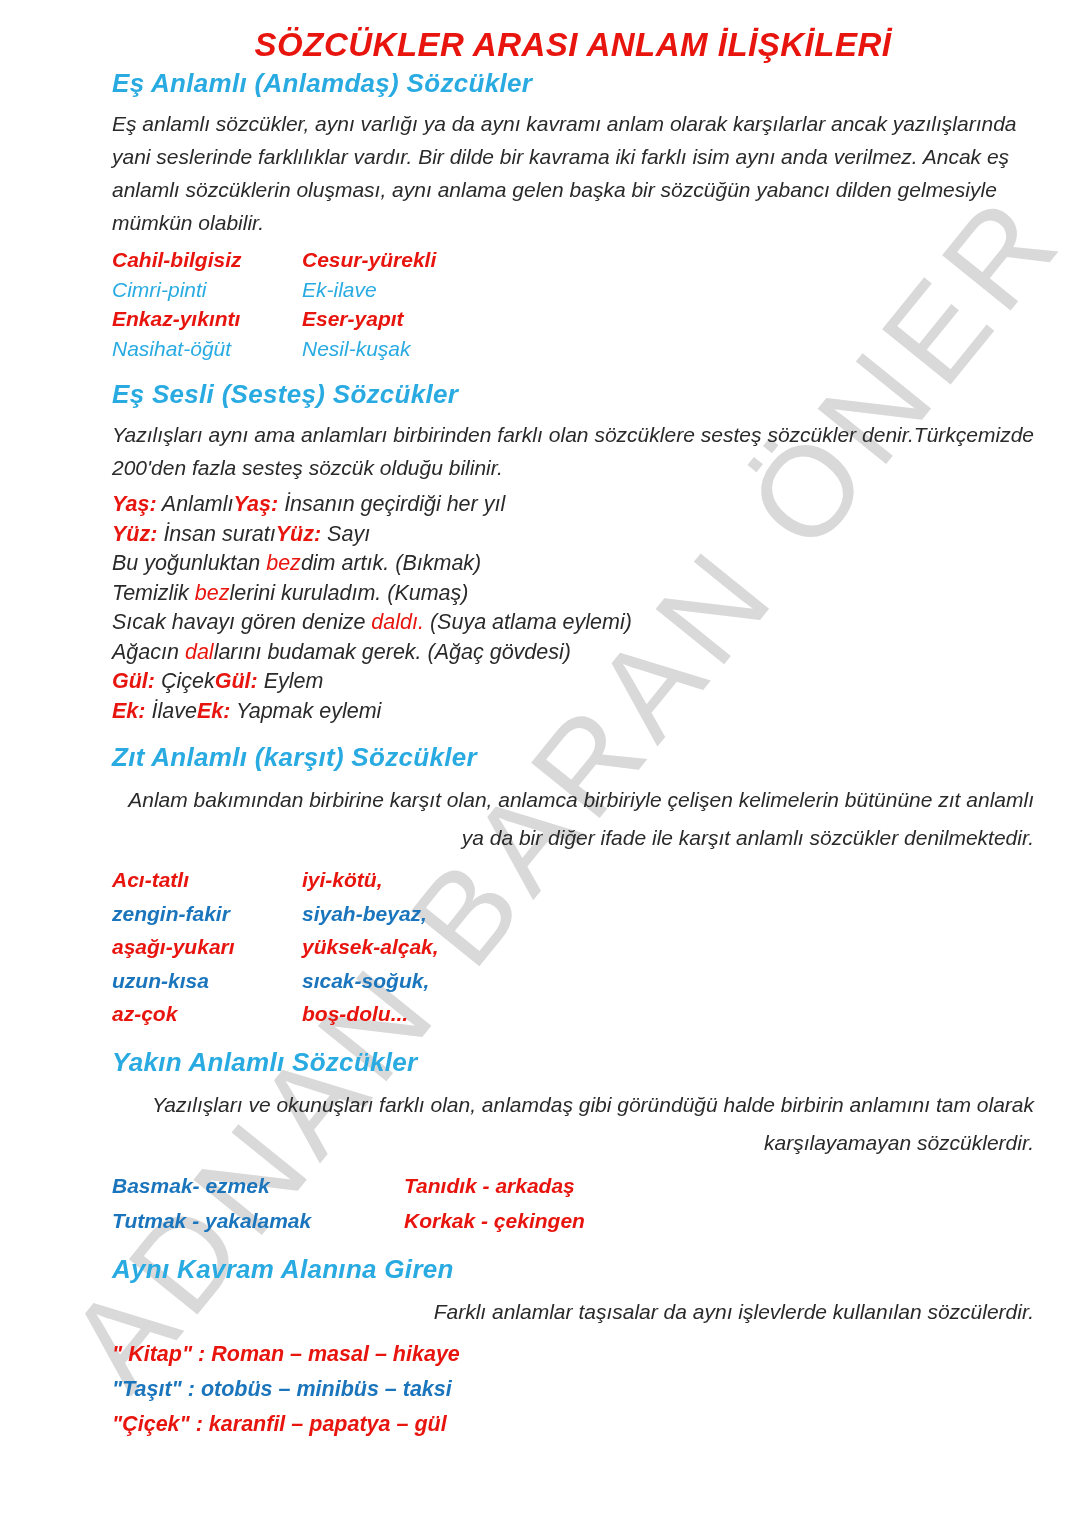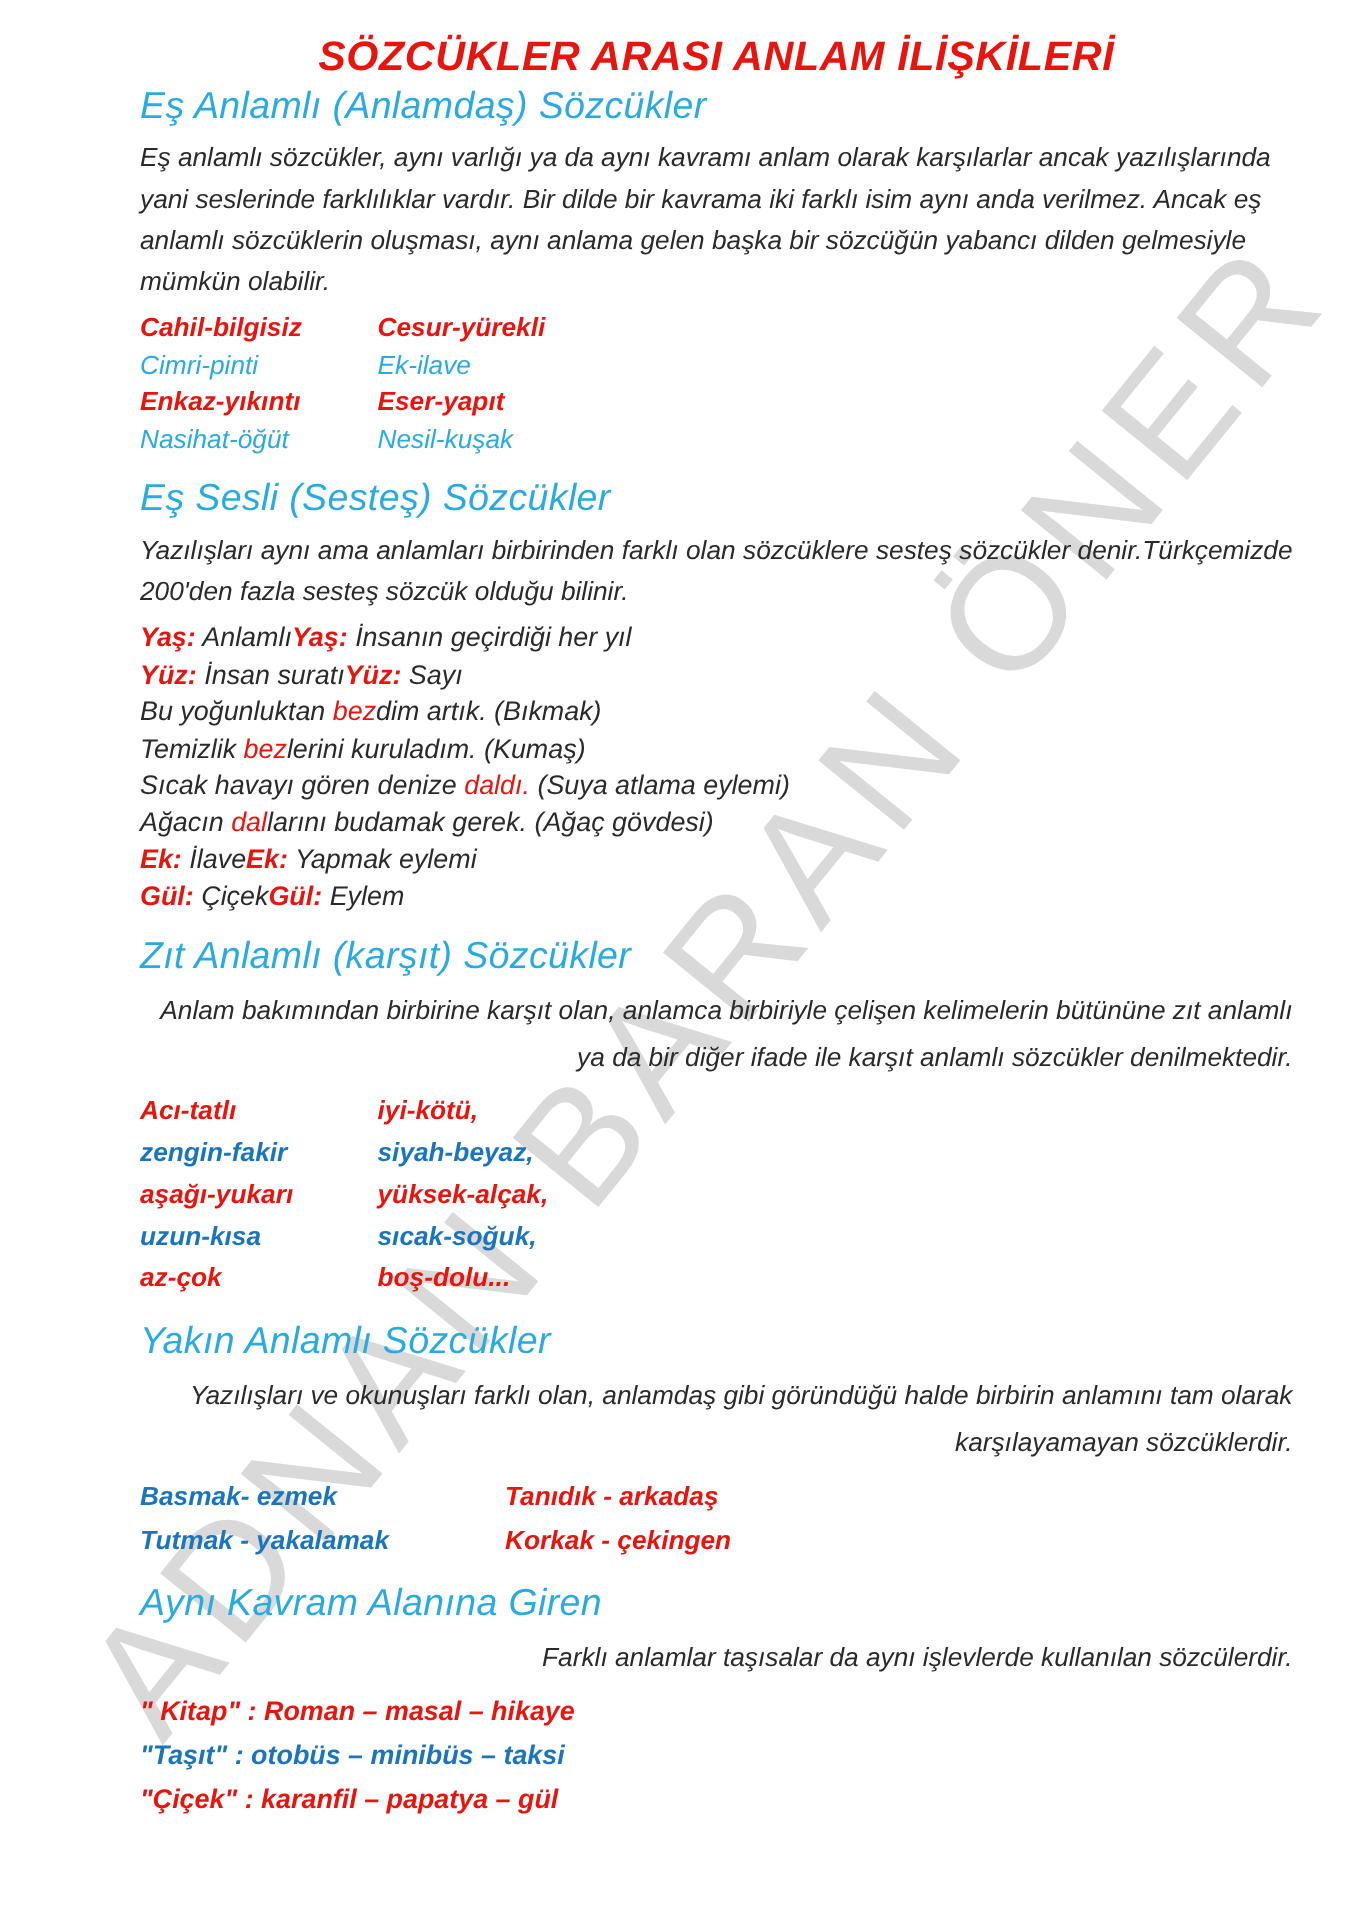--- a/index.html
+++ b/index.html
@@ -36,22 +36,22 @@
   .doc-title{
     margin:0 0 4px 0;
     text-align:center;
     font-size:33px;
     font-weight:bold;
     color:var(--red);
     letter-spacing:.5px;
   }
   .section-heading{
     margin:16px 0 8px 0;
-    font-size:30px;
-    font-weight:normal;
+    font-size:26px;
+    font-weight:bold;
     color:var(--cyan);
     letter-spacing:.3px;
   }
   .section-heading.first{margin-top:0;}
   .para{
     margin:0 0 6px 0;
     font-size:21px;
     line-height:33px;
   }
   .para.justify{text-align:justify;}
@@ -114,24 +114,24 @@
       <div class="ex-line">
         <span>Temizlik </span><span class="hl">bez</span><span>lerini kuruladım. (Kumaş)</span>
       </div>
       <div class="ex-line">
         <span>Sıcak havayı gören denize </span><span class="hl">daldı.</span><span> (Suya atlama eylemi)</span>
       </div>
       <div class="ex-line">
         <span>Ağacın </span><span class="hl">dal</span><span>larını budamak gerek. (Ağaç gövdesi)</span>
       </div>
       <div class="ex-line">
-        <span class="c1 w190"><span class="term">Ek:</span> <span>İlave</span></span><span><span class="term">Ek:</span> <span>Yapmak eylemi</span></span>
+        <span class="c1 w190"><span class="term">Gül:</span> <span>Çiçek</span></span><span><span class="term">Gül:</span> <span>Eylem</span></span>
       </div>
       <div class="ex-line">
-        <span class="c1 w190"><span class="term">Gül:</span> <span>Çiçek</span></span><span><span class="term">Gül:</span> <span>Eylem</span></span>
+        <span class="c1 w190"><span class="term">Ek:</span> <span>İlave</span></span><span><span class="term">Ek:</span> <span>Yapmak eylemi</span></span>
       </div>
     </div>
 
     <h2 class="section-heading">Zıt Anlamlı (karşıt) Sözcükler</h2>
     <p class="para wide">Anlam bakımından birbirine karşıt olan, anlamca birbiriyle çelişen kelimelerin bütününe zıt anlamlı ya da bir diğer ifade ile karşıt anlamlı sözcükler denilmektedir.</p>
     <div>
       <div class="row zline">
         <span class="c1 w190 red">Acı-tatlı</span><span class="red">iyi-kötü,</span>
       </div>
       <div class="row zline">

